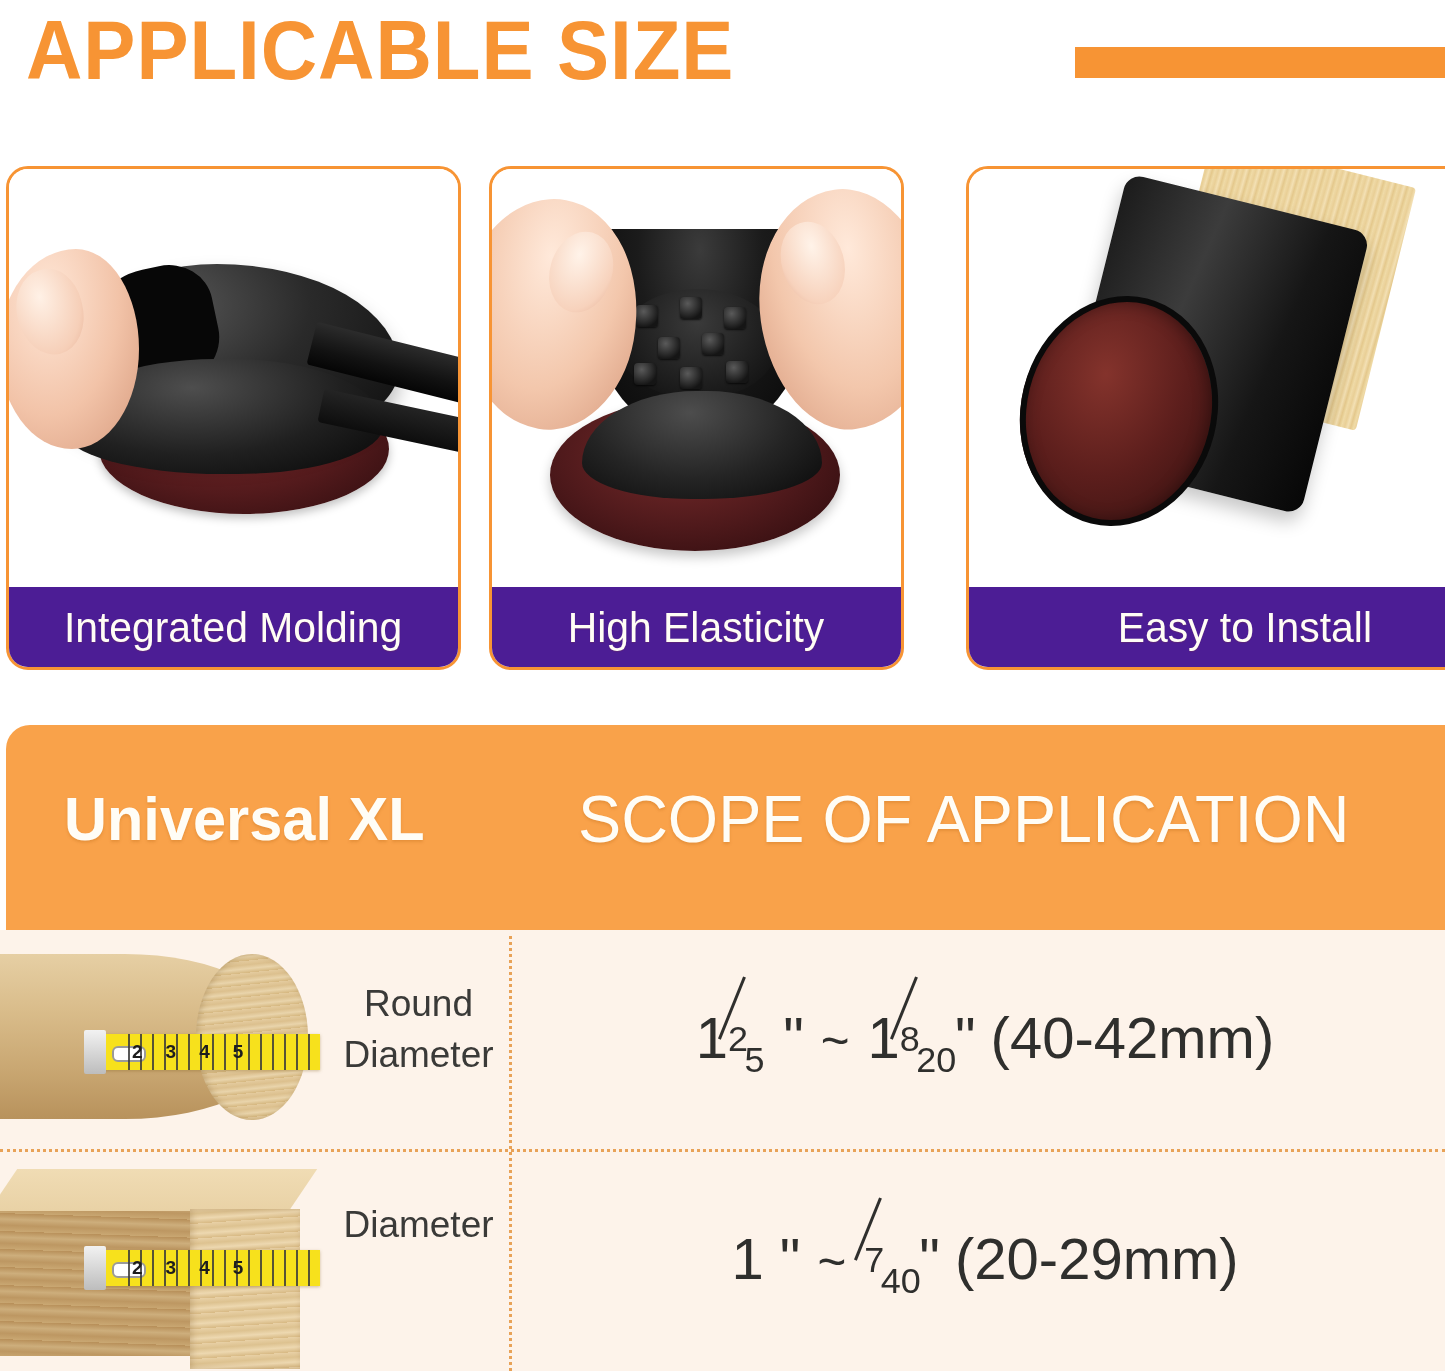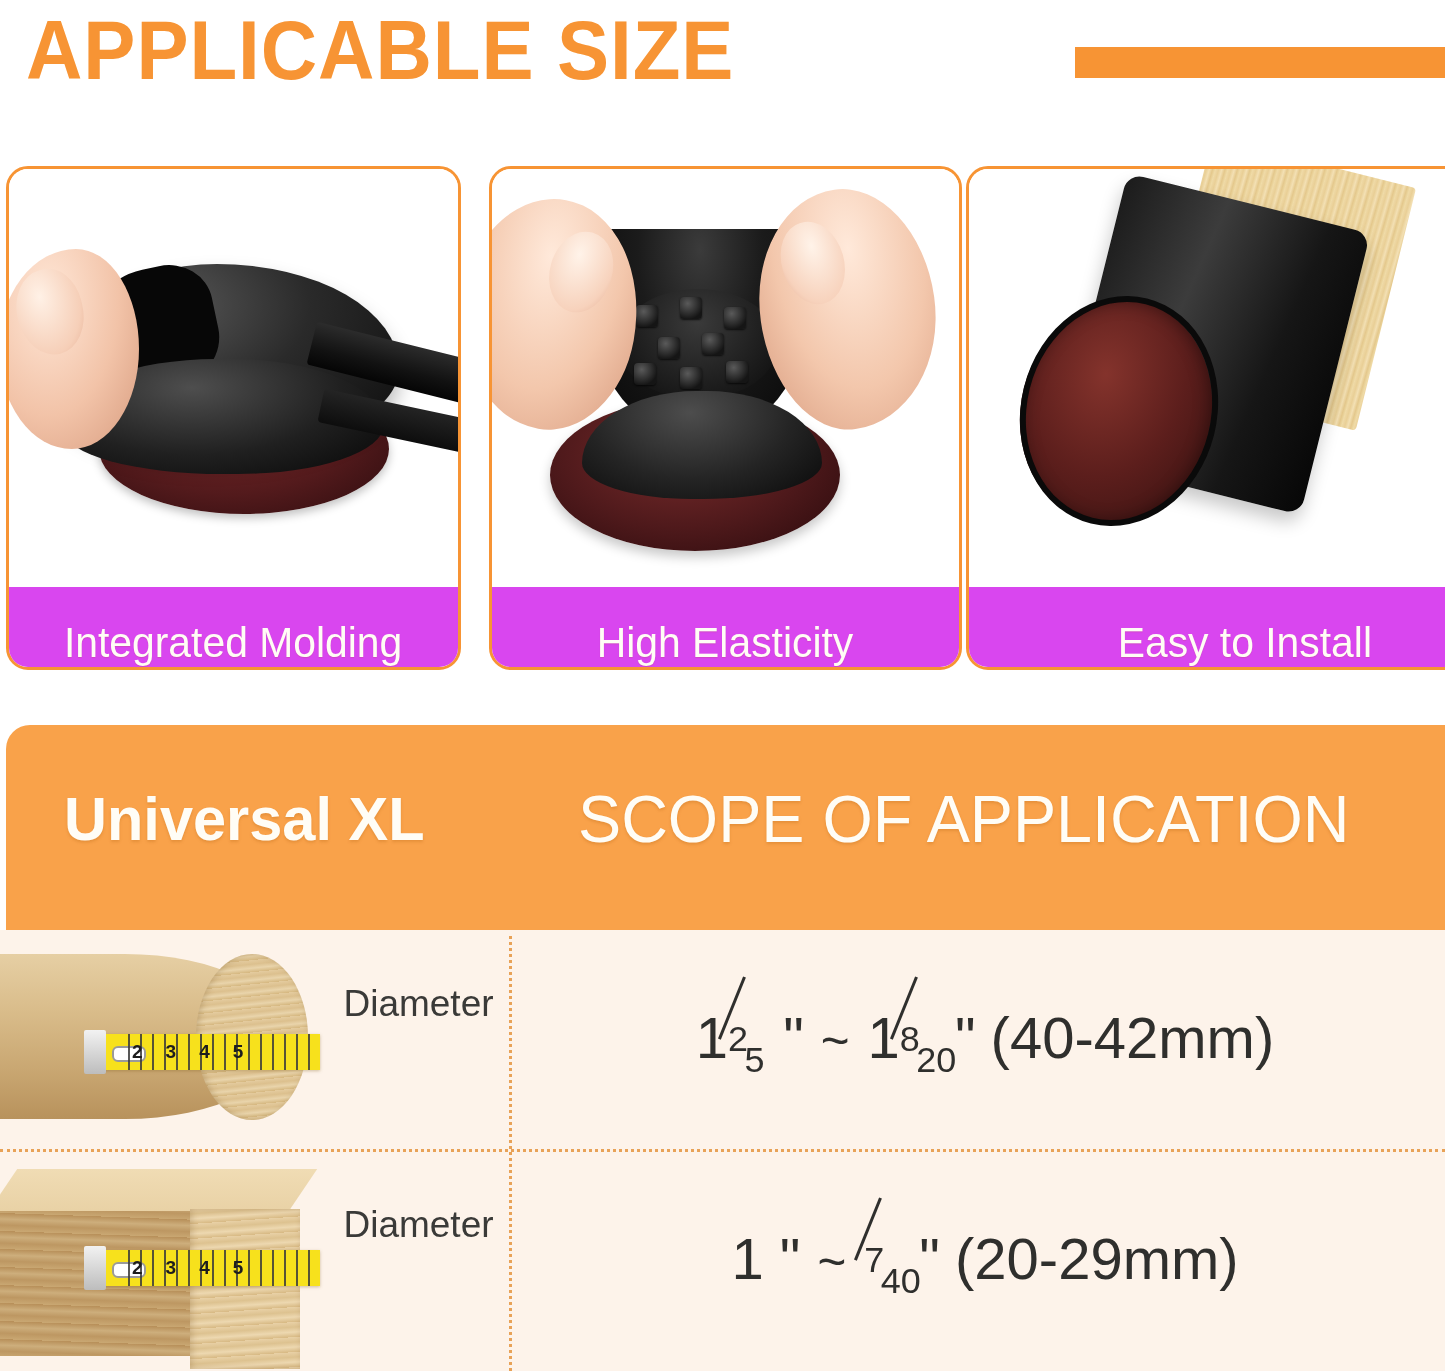--- a/index.html
+++ b/index.html
@@ -51,37 +51,37 @@
     position: absolute;
     top: 0;
     height: 504px;
     border: 3px solid #F79434;
     border-radius: 22px;
     background: #ffffff;
     box-sizing: border-box;
     overflow: hidden;
   }
   .card.c1 { left: 6px;   width: 455px; }
-  .card.c2 { left: 489px; width: 473px; }
+  .card.c2 { left: 489px; width: 415px; }
   .card.c3 { left: 966px; width: 558px; }
 
   .card-photo {
     position: absolute;
     left: 0; top: 0; right: 0;
     height: 424px;
     background: #ffffff;
     overflow: hidden;
   }
   .card-footer {
     position: absolute;
     left: 0; right: 0; bottom: 0;
     height: 80px;
-    background: #d946ef;
+    background: #4c1d95;
     display: flex;
-    align-items: flex-end;
+    align-items: center;
     justify-content: center;
   }
   .card-footer-label {
     font-family: "Liberation Sans Narrow", "Liberation Sans", sans-serif;
     font-size: 43px;
     color: #fffdf5;
     font-weight: normal;
     transform: scaleX(0.95);
     white-space: nowrap;
     text-shadow: 0 1px 1px rgba(160,80,0,0.18);
@@ -540,20 +540,21 @@
         <div class="tape-nums">
           <span>2</span>
           <span>3</span>
           <span>4</span>
           <span>5</span>
         </div>
       </div>
     </div>
 
     <div class="row-label">
+      <div>Round</div>
       <div>Diameter</div>
     </div>
 
     <div class="row-value">
       <span>1</span><span class="frac"><span class="num">2</span><span class="bar"></span><span class="den">5</span></span><span class="inchmark">"</span><span class="tilde">~</span><span>1</span><span class="frac"><span class="num">8</span><span class="bar"></span><span class="den">20</span></span><span class="inchmark">"</span>&nbsp;<span>(40-42mm)</span>
     </div>
   </div>
 
   <div class="table-row row2">
     <div class="wood-wrap">

